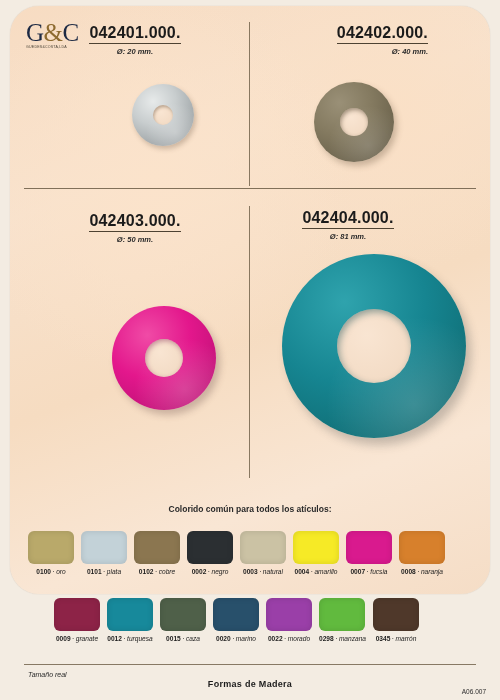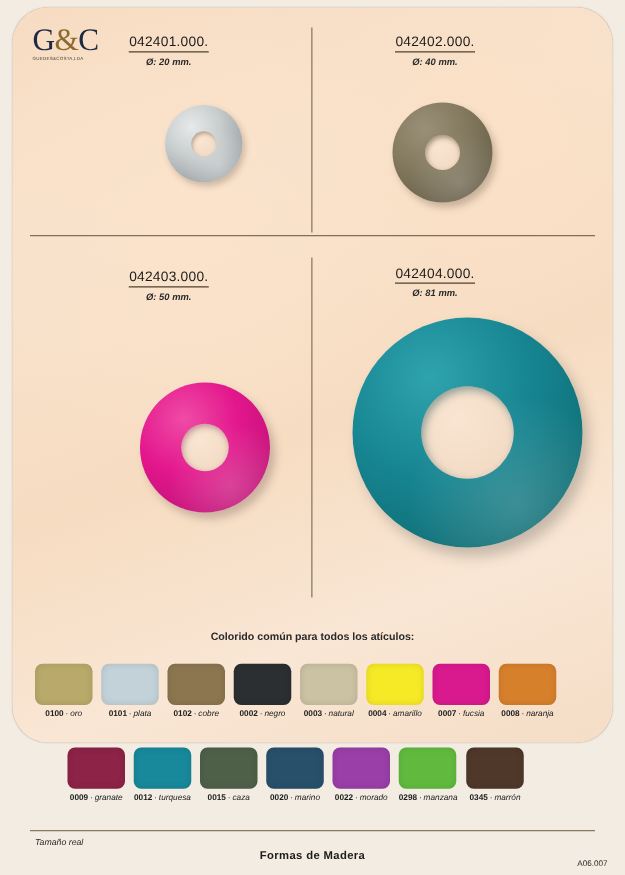--- a/index.html
+++ b/index.html
@@ -42,21 +42,21 @@
     white-space:nowrap;
   }
 
   
   .ref{
     position:absolute;
     text-align:center;
     width:160px;
   }
   .ref-code{
-    font-size:11px;font-weight:normal;color:#1b1b1b;
+    font-size:16px;font-weight:bold;color:#1b1b1b;
     border-bottom:1px solid #4d4232;
     display:inline-block;padding-bottom:1px;
     letter-spacing:.2px;
   }
   .ref-dim{
     font-size:7.5px;color:#2b2b2b;margin-top:3px;
     font-style:italic;font-weight:bold;
   }
 
   
@@ -122,21 +122,21 @@
 
   <div class="logo">
     <div class="logo-main"><span>G</span><span class="amp">&amp;</span><span>C</span></div>
     <div class="logo-sub">GUEDES&amp;COSTA,LDA</div>
   </div>
 
   <div class="ref" style="left:45px;top:18px;">
     <div class="ref-code">042401.000.</div>
     <div class="ref-dim">Ø: 20 mm.</div>
   </div>
-  <div class="ref" style="left:258px;top:18px;">
+  <div class="ref" style="left:258px;top:18px;text-align:right;">
     <div class="ref-code">042402.000.</div>
     <div class="ref-dim">Ø: 40 mm.</div>
   </div>
   <div class="ref" style="left:45px;top:187px;margin-top:19px;">
     <div class="ref-code">042403.000.</div>
     <div class="ref-dim">Ø: 50 mm.</div>
   </div>
   <div class="ref" style="left:258px;top:203px;">
     <div class="ref-code">042404.000.</div>
     <div class="ref-dim">Ø: 81 mm.</div>

